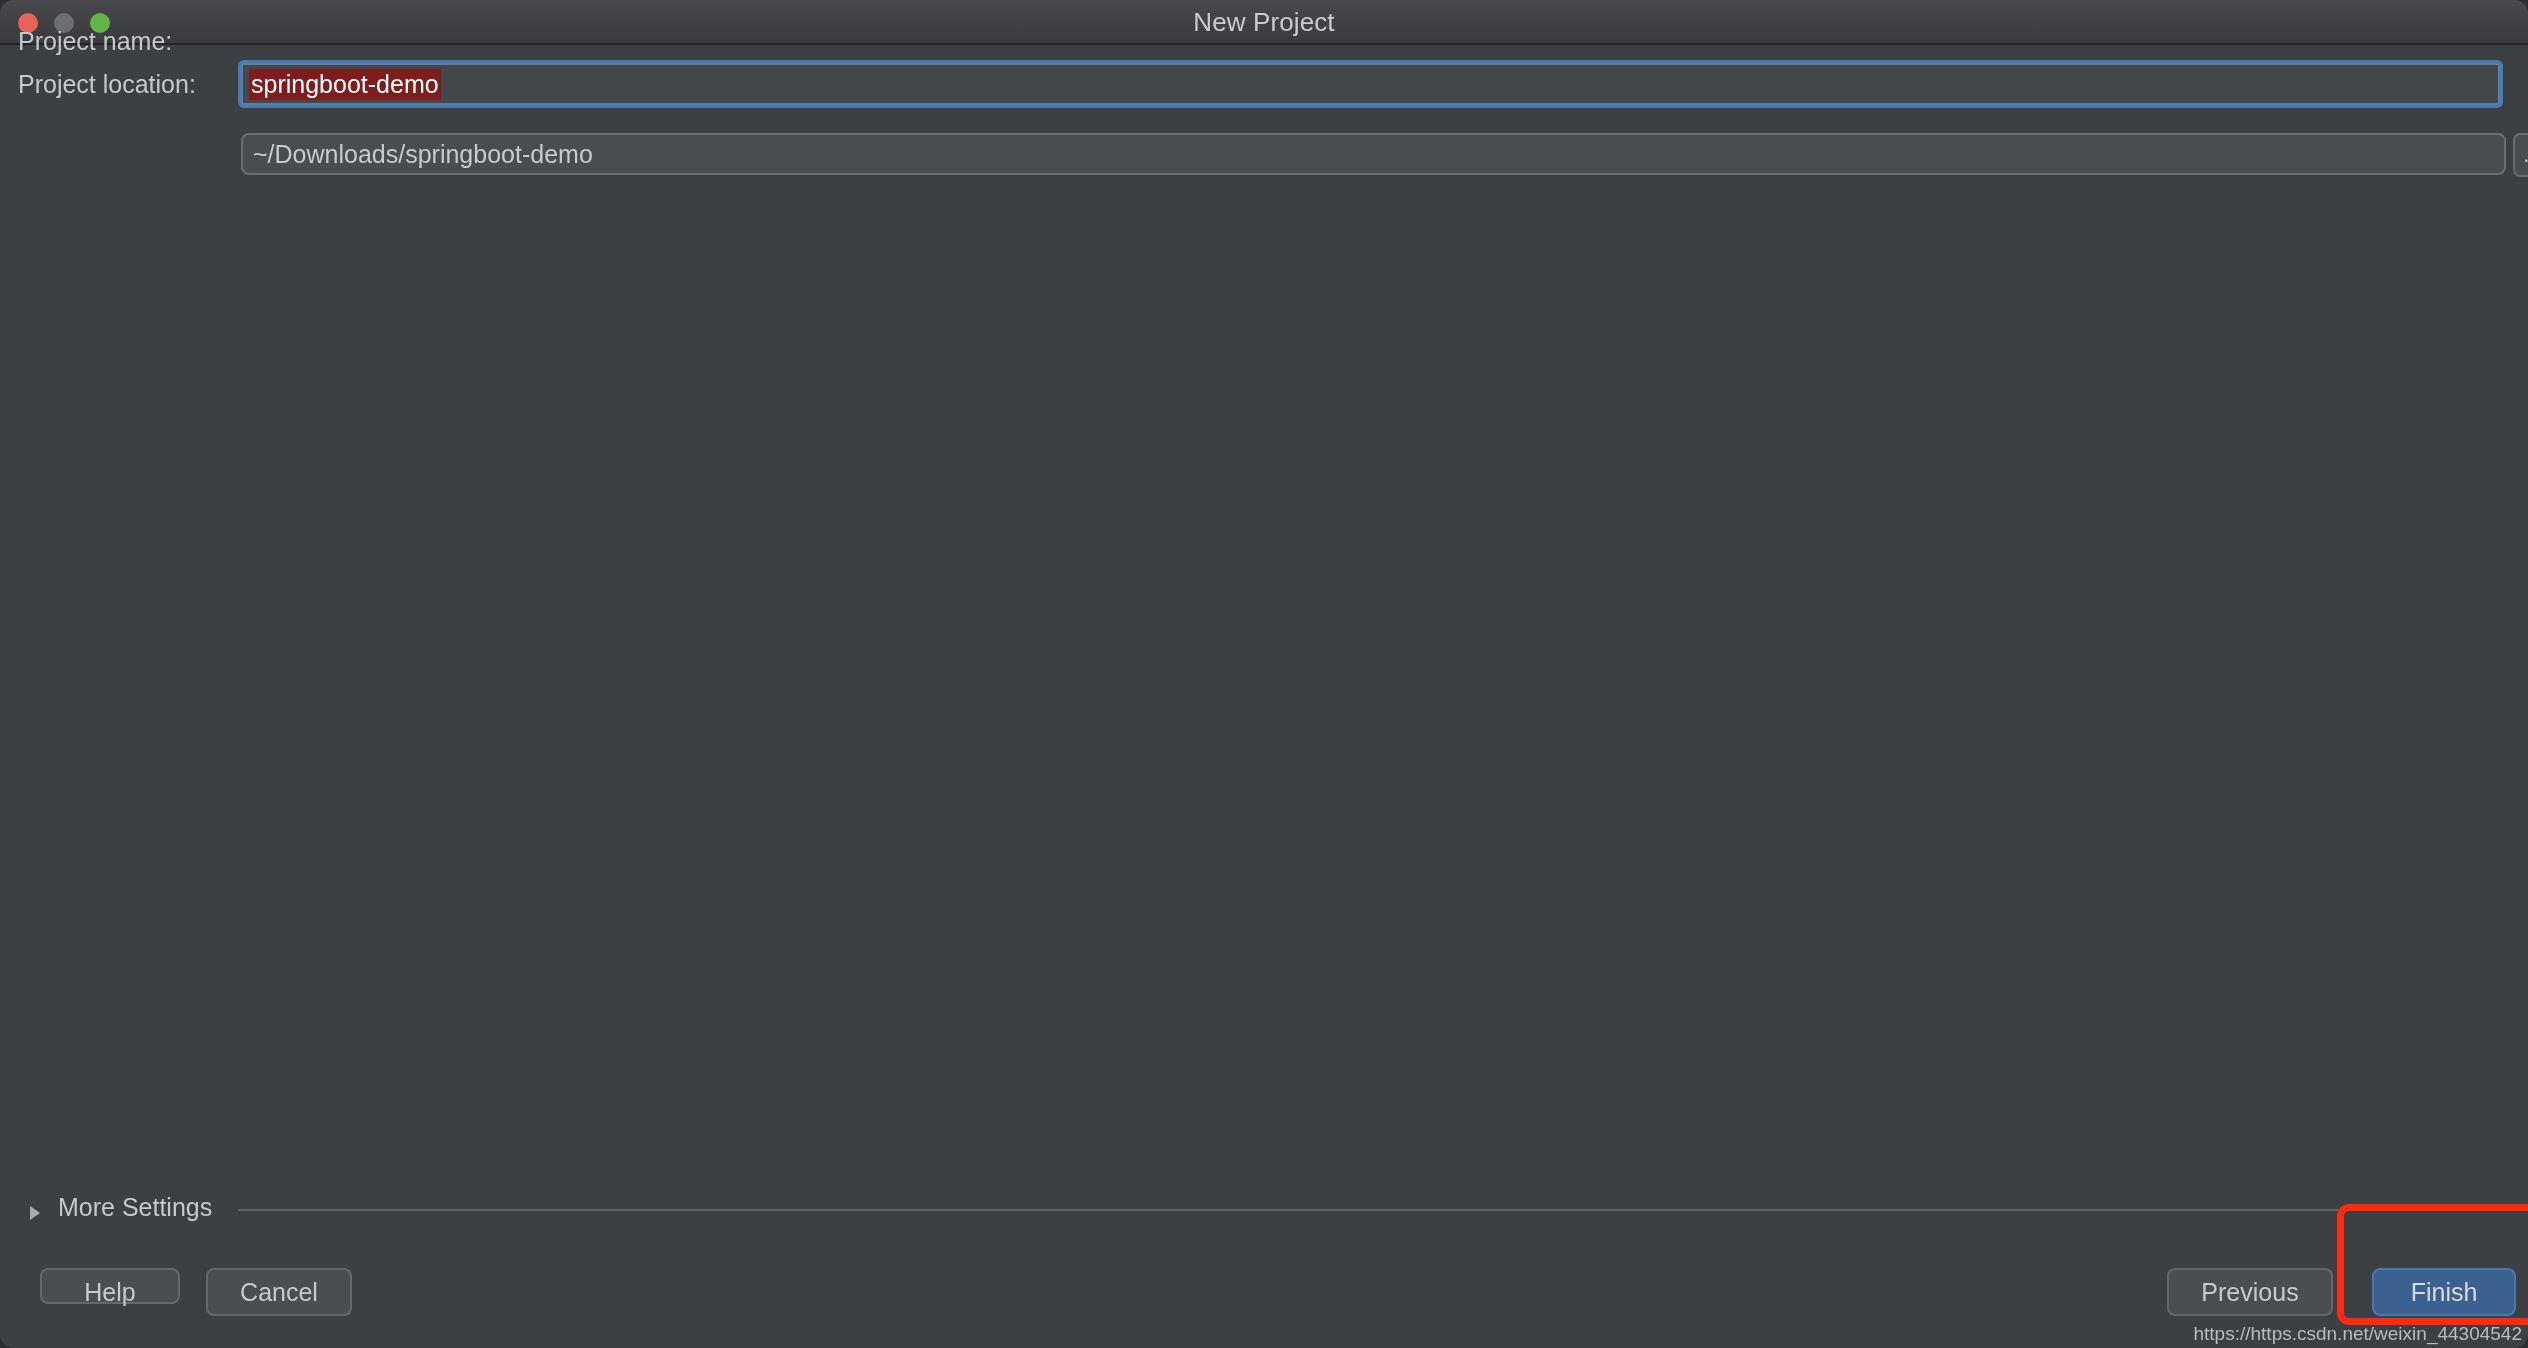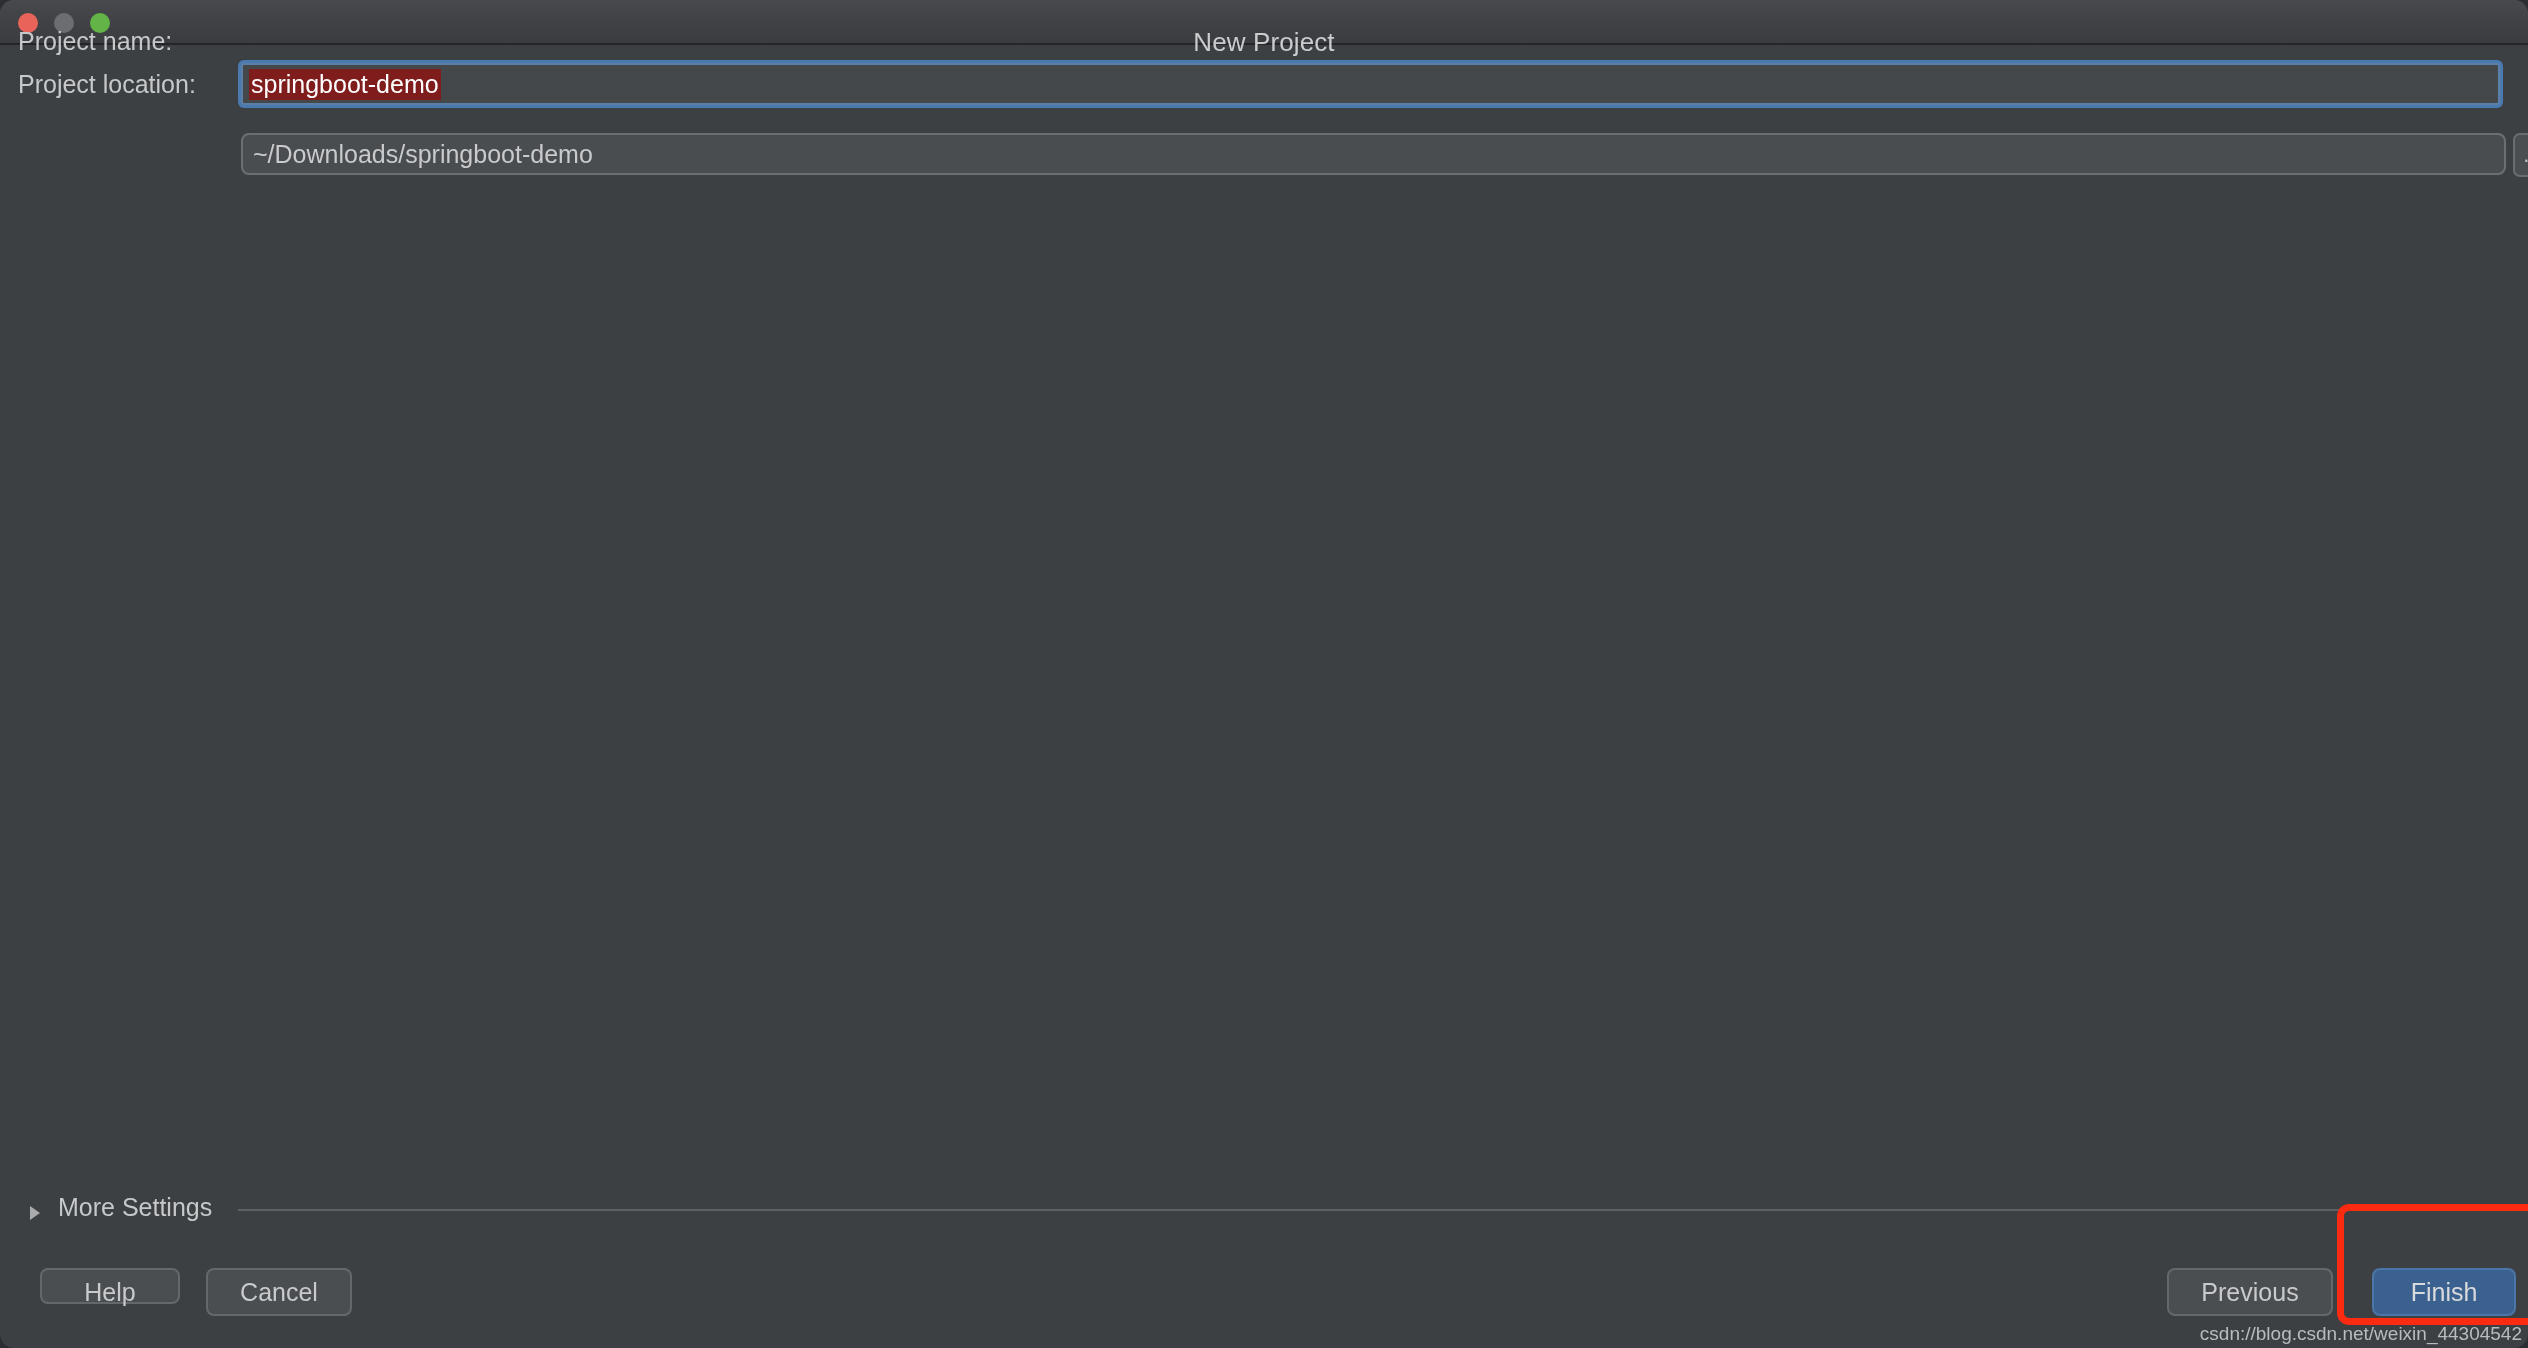--- a/index.html
+++ b/index.html
@@ -59,21 +59,20 @@
     position: absolute;
     left: 0;
     top: 0;
     width: 100%;
     height: 45px;
     line-height: 45px;
     text-align: center;
     color: #c9cbcd;
     font-size: 26px;
     letter-spacing: 0.1px;
-    margin-top: 20px;
   }
   .label-name {
     position: absolute;
     left: 18px;
     top: 27px;
     color: #c6c8ca;
     font-size: 25px;
     white-space: nowrap;
   }
   .label-loc {
@@ -263,15 +262,15 @@
     <span class="more-rule"></span>
   </div>
 
   <div class="btn btn-help">Help</div>
   <div class="btn btn-cancel">Cancel</div>
   <div class="btn btn-prev">Previous</div>
   <div class="btn btn-finish">Finish</div>
 
   <div class="annotation-box"></div>
 
-  <div class="watermark">csdn://blog.csdn.net/weixin_44304542</div>
+  <div class="watermark">https://https.csdn.net/weixin_44304542</div>
 
 </div>
 
 </body></html>

